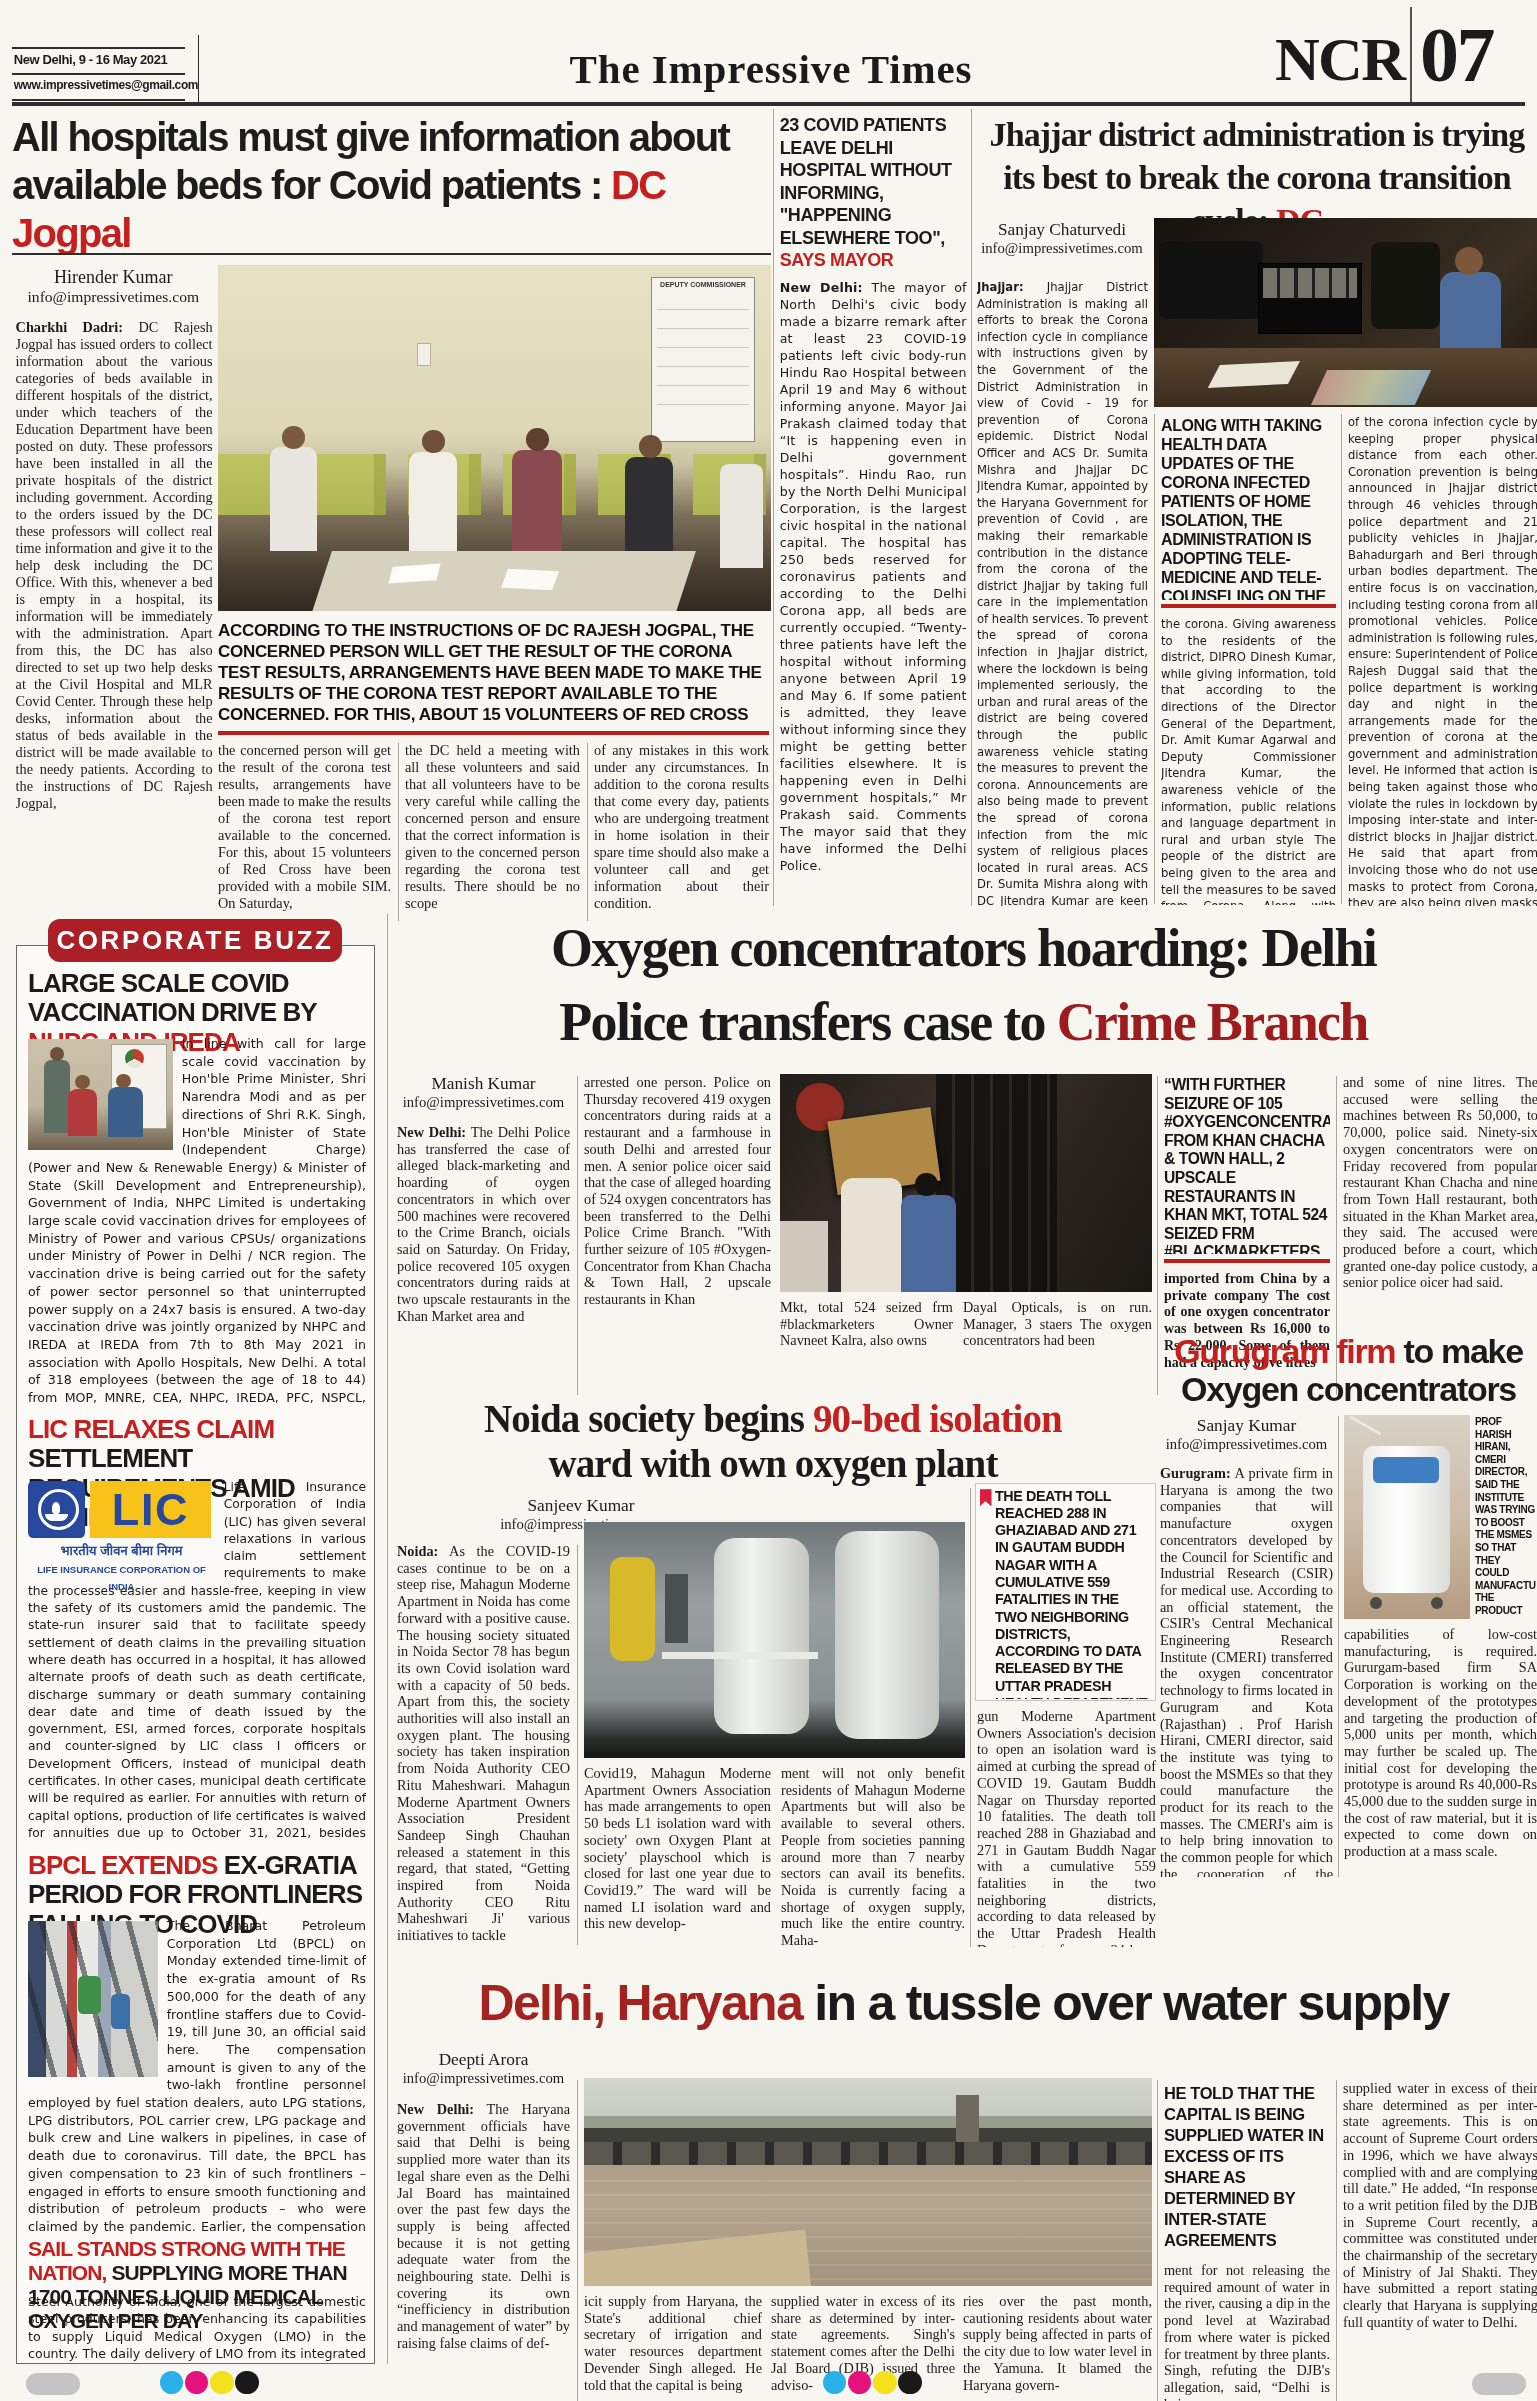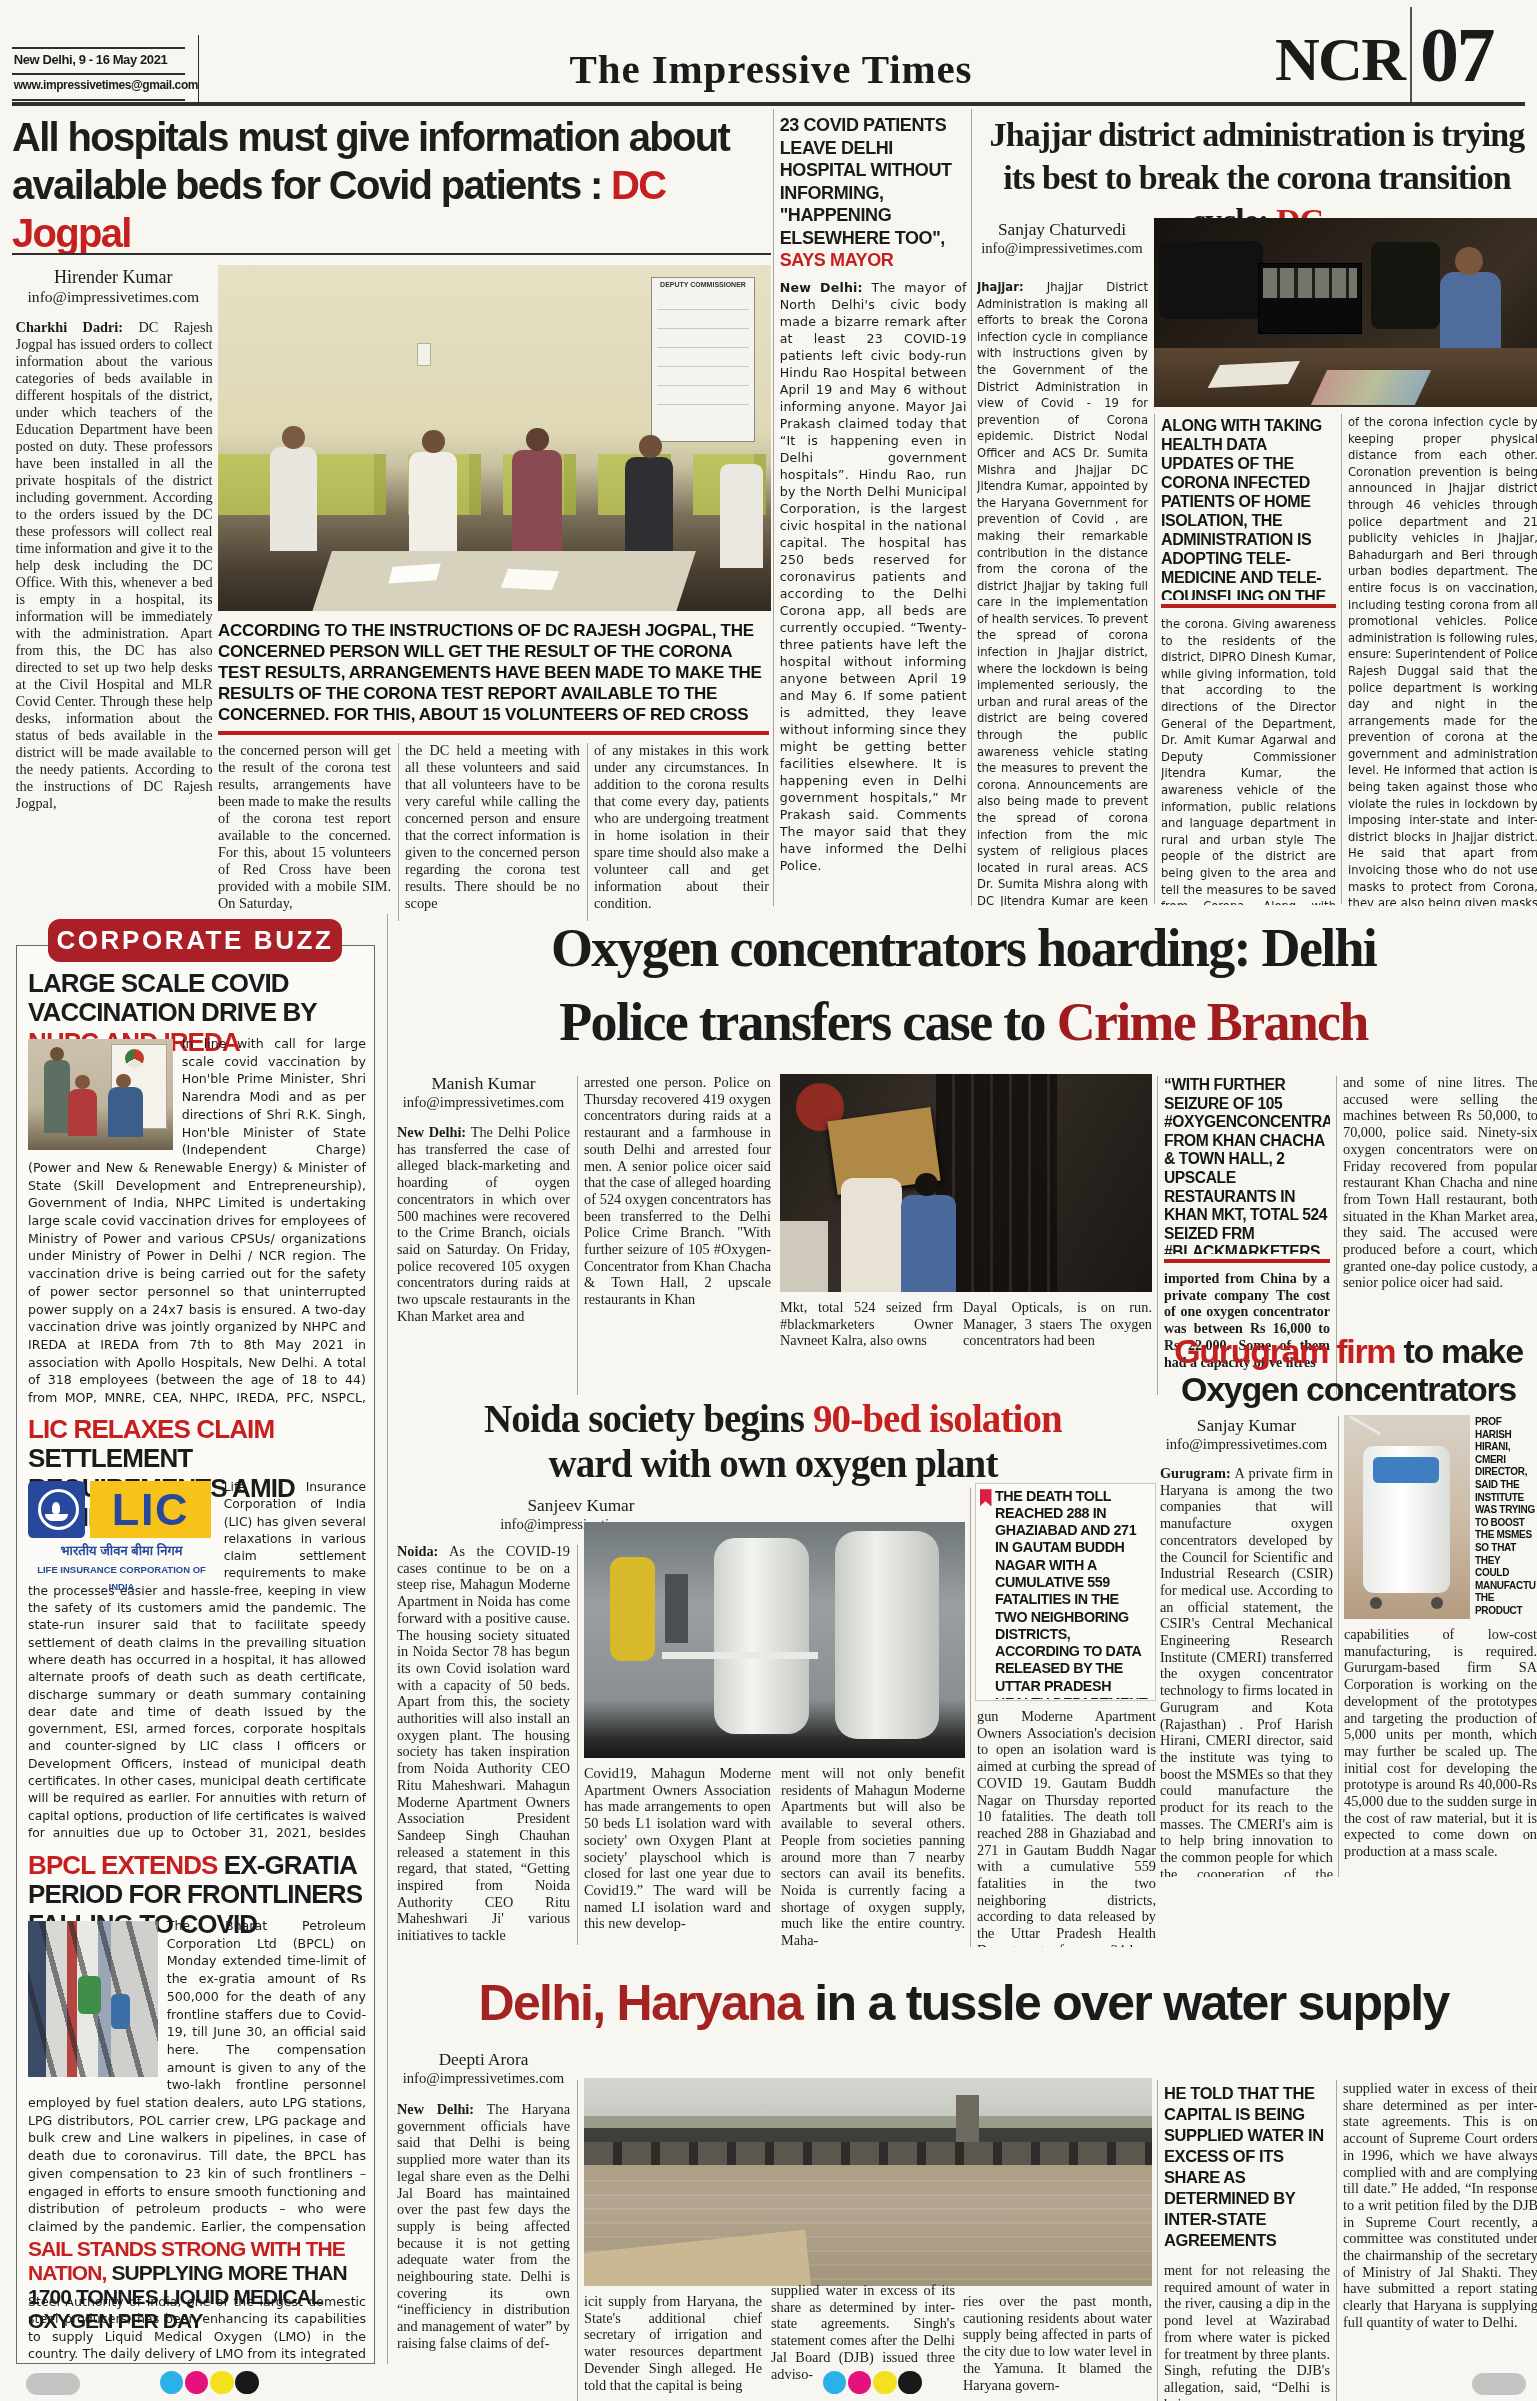--- a/index.html
+++ b/index.html
@@ -305,21 +305,21 @@
 
   <div class="abs photo" style="left:194px;top:102px;width:568px;height:208px;background:linear-gradient(180deg,#d4d6d0 0%,#c6c8c2 20%,#a89a82 34%,#b3a58f 60%,#a3947c 100%);">
     <div style="position:absolute;left:0;top:38px;width:568px;height:12px;background:#8e9480;opacity:.8;"></div>
     <div style="position:absolute;left:0;top:50px;width:568px;height:14px;background:#3e3e3a;"></div>
     <div style="position:absolute;left:0;top:64px;width:568px;height:22.5px;background:repeating-linear-gradient(90deg,#5a574e 0 29.4px,#2e2c28 29.4px 38px);"></div>
     <div style="position:absolute;left:372px;top:17.3px;width:22.5px;height:47px;background:#6e6a60;"></div>
     <div style="position:absolute;left:0;top:90px;width:568px;height:118px;background:repeating-linear-gradient(180deg,transparent 0 12px,rgba(255,255,255,.10) 12px 14px);"></div>
     <div style="position:absolute;left:-35px;top:165px;width:260px;height:61px;background:#c9b891;transform:rotate(-6deg);"></div>
   </div>
   <div class="abs serif just clip" style="left:194px;top:317px;width:178px;height:108px;font-size:14.3px;line-height:16.7px;">icit supply from Haryana, the State's additional chief secretary of irrigation and water resources department Devender Singh alleged. He told that the capital is being</div>
-  <div class="abs serif just clip" style="left:381px;top:306px;width:184px;height:108px;font-size:14.3px;line-height:16.7px;">supplied water in excess of its share as determined by inter-state agreements. Singh's statement comes after the Delhi Jal Board (DJB) issued three adviso-</div>
+  <div class="abs serif just clip" style="left:381px;top:317px;width:184px;height:108px;font-size:14.3px;line-height:16.7px;">supplied water in excess of its share as determined by inter-state agreements. Singh's statement comes after the Delhi Jal Board (DJB) issued three adviso-</div>
   <div class="abs serif just clip" style="left:573px;top:317px;width:189px;height:108px;font-size:14.3px;line-height:16.7px;">ries over the past month, cautioning residents about water supply being affected in parts of the city due to low water level in the Yamuna. It blamed the Haryana govern-</div>
   <div class="abs vrule" style="left:767px;top:104px;height:321px;"></div>
   <div class="abs pq clip" style="left:774px;top:107px;width:166px;height:170px;font-size:16.5px;line-height:21px;">HE TOLD THAT THE CAPITAL IS BEING SUPPLIED WATER IN EXCESS OF ITS SHARE AS DETERMINED BY INTER-STATE AGREEMENTS</div>
   <div class="abs serif just clip" style="left:774px;top:286px;width:166px;height:139px;font-size:14.3px;line-height:16.7px;">ment for not releasing the required amount of water in the river, causing a dip in the pond level at Wazirabad from where water is picked for treatment by three plants. Singh, refuting the DJB's allegation, said, “Delhi is being</div>
   <div class="abs vrule" style="left:946px;top:104px;height:321px;"></div>
   <div class="abs serif just clip" style="left:953px;top:104px;width:195px;height:321px;font-size:14.3px;line-height:16.7px;">supplied water in excess of their share determined as per inter-state agreements. This is on account of Supreme Court orders in 1996, which we have always complied with and are complying till date.” He added, “In response to a writ petition filed by the DJB in Supreme Court recently, a committee was constituted under the chairmanship of the secretary of Ministry of Jal Shakti. They have submitted a report stating clearly that Haryana is supplying full quantity of water to Delhi.</div>
 </div>
 
 <div class="abs" style="left:0;top:2369px;width:1537px;height:32px;">
   <div class="abs" style="left:26px;top:3.5px;width:54px;height:22.5px;background:#c4c4c4;border-radius:11.3px;"></div>

